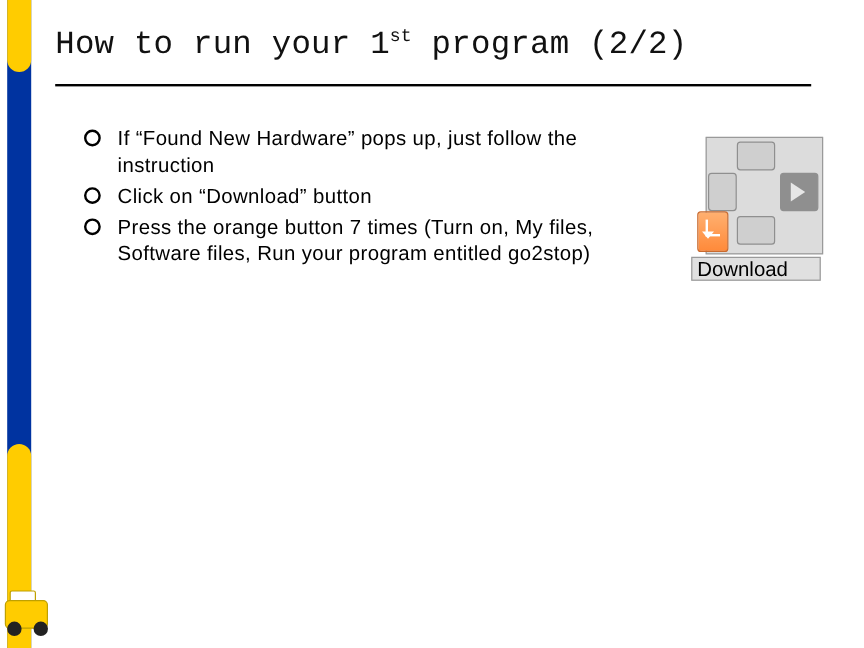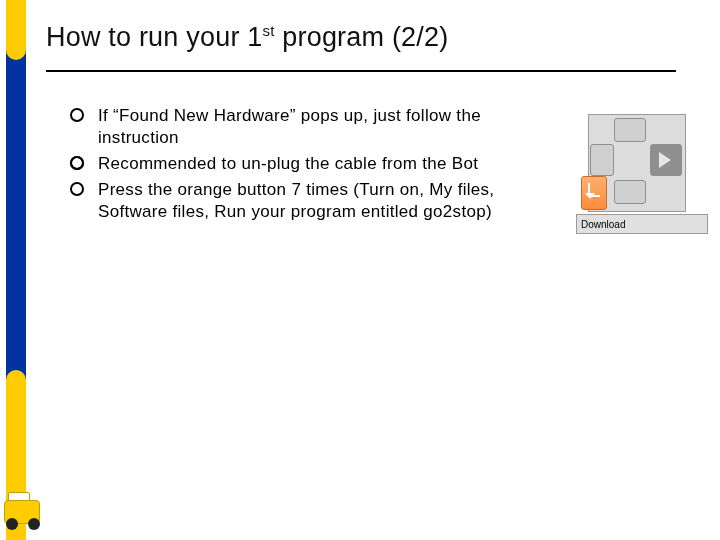--- a/index.html
+++ b/index.html
@@ -1,38 +1,38 @@
 <!DOCTYPE html>
 <html><head>
 <meta charset="utf-8">
 <style>
   html,body{margin:0;padding:0;width:720px;height:540px;background:#fff;font-family:Verdana,Arial,sans-serif;color:#000;overflow:hidden}
   .slide{position:relative;width:720px;height:540px}
   .left-stripe{position:absolute;left:6px;top:0;width:20px;height:540px;background:#0033A0}
   .left-stripe .accent{position:absolute;left:0;top:0;width:20px;height:60px;background:#FFCC00;border-bottom-left-radius:20px;border-bottom-right-radius:20px}
   .left-stripe .accent2{position:absolute;left:0;top:370px;width:20px;height:170px;background:#FFCC00;border-top-left-radius:20px;border-top-right-radius:20px}
-  .title{position:absolute;left:46px;top:22px;font-size:27px;letter-spacing:.2px;color:#111;font-family:Liberation Sans, sans-serif}
+  .title{position:absolute;left:46px;top:22px;font-size:27px;letter-spacing:.2px;color:#111;font-family:Liberation Mono, monospace}
   .title sup{font-size:15px;vertical-align:super}
   .hr{position:absolute;left:46px;top:70px;width:630px;height:2px;background:#000}
   .body{position:absolute;left:70px;top:105px;width:450px}
   .item{position:relative;margin-bottom:4px;padding-left:28px;font-size:17px;line-height:1.3;letter-spacing:.3px}
   .item .bullet{position:absolute;left:0;top:3px;width:14px;height:14px;border:2px solid #000;border-radius:50%;box-sizing:border-box}
 
   .clip{position:absolute;right:24px;top:110px;width:120px;height:150px}
   .clip .pad{position:absolute;left:12px;top:4px;width:96px;height:96px;background:#dcdcdc;border:1px solid #9a9a9a}
   .clip .btn{position:absolute;background:#cfcfcf;border:1px solid #8f8f8f;border-radius:3px}
   .clip .b-top{left:38px;top:8px;width:30px;height:22px}
   .clip .b-right-dark{left:74px;top:34px;width:30px;height:30px;background:#8f8f8f}
   .clip .b-right-dark:after{content:"";position:absolute;left:8px;top:7px;width:0;height:0;border-left:12px solid #e6e6e6;border-top:8px solid transparent;border-bottom:8px solid transparent}
   .clip .b-left{left:14px;top:34px;width:22px;height:30px}
   .clip .b-bot{left:38px;top:70px;width:30px;height:22px}
   .clip .b-orange{left:5px;top:66px;width:24px;height:32px;background:linear-gradient(#ffb070,#ff8a3a);border:1px solid #c96a2e}
   .clip .b-orange .arrow{position:absolute;left:6px;top:6px;width:10px;height:12px;border-left:2px solid #fff;border-bottom:2px solid #fff}
   .clip .b-orange .arrow:after{content:"";position:absolute;left:-5px;top:10px;width:0;height:0;border-top:6px solid #fff;border-left:5px solid transparent;border-right:5px solid transparent}
-  .clip .label{position:absolute;left:0;top:104px;width:132px;height:20px;background:#e0e0e0;border:1px solid #9a9a9a;font-size:10px;font-family:Arial;line-height:20px;padding:0 4px;box-sizing:border-box}
+  .clip .label{position:absolute;left:0;top:104px;width:108px;height:20px;background:#e0e0e0;border:1px solid #9a9a9a;font-size:17px;font-family:Arial;line-height:20px;padding:0 4px;box-sizing:border-box}
 
   .corner-bot{position:absolute;left:0;bottom:6px;width:54px;height:44px}
   .corner-bot .body-shape{position:absolute;left:4px;top:10px;width:34px;height:22px;background:#FFCC00;border:1px solid #bfa000;border-radius:4px}
   .corner-bot .roof{position:absolute;left:8px;top:2px;width:20px;height:10px;background:#fff;border:1px solid #bfa000;border-radius:2px}
   .corner-bot .wheel{position:absolute;width:12px;height:12px;background:#222;border-radius:50%}
   .corner-bot .w1{left:6px;top:28px}
   .corner-bot .w2{left:28px;top:28px}
 </style>
 </head>
 <body>
@@ -48,24 +48,21 @@
   </div>
   <div class="hr"></div>
 
   <div class="body">
     <div class="item">
       <span class="bullet"></span>
       <span>If “Found New Hardware” pops up, just follow the instruction</span>
     </div>
     <div class="item">
       <span class="bullet"></span>
-    </div>
-    <div class="item">
-      <span class="bullet"></span>
-      <span>Recommended to un-plug the cable from the Bot</span>
+      <span>Click on “Download” button</span>
     </div>
     <div class="item">
       <span class="bullet"></span>
       <span>Press the orange button 7 times (Turn on, My files, Software files, Run your program entitled go2stop)</span>
     </div>
   </div>
 
   <div class="clip">
     <div class="pad"></div>
     <div class="btn b-top"></div>

